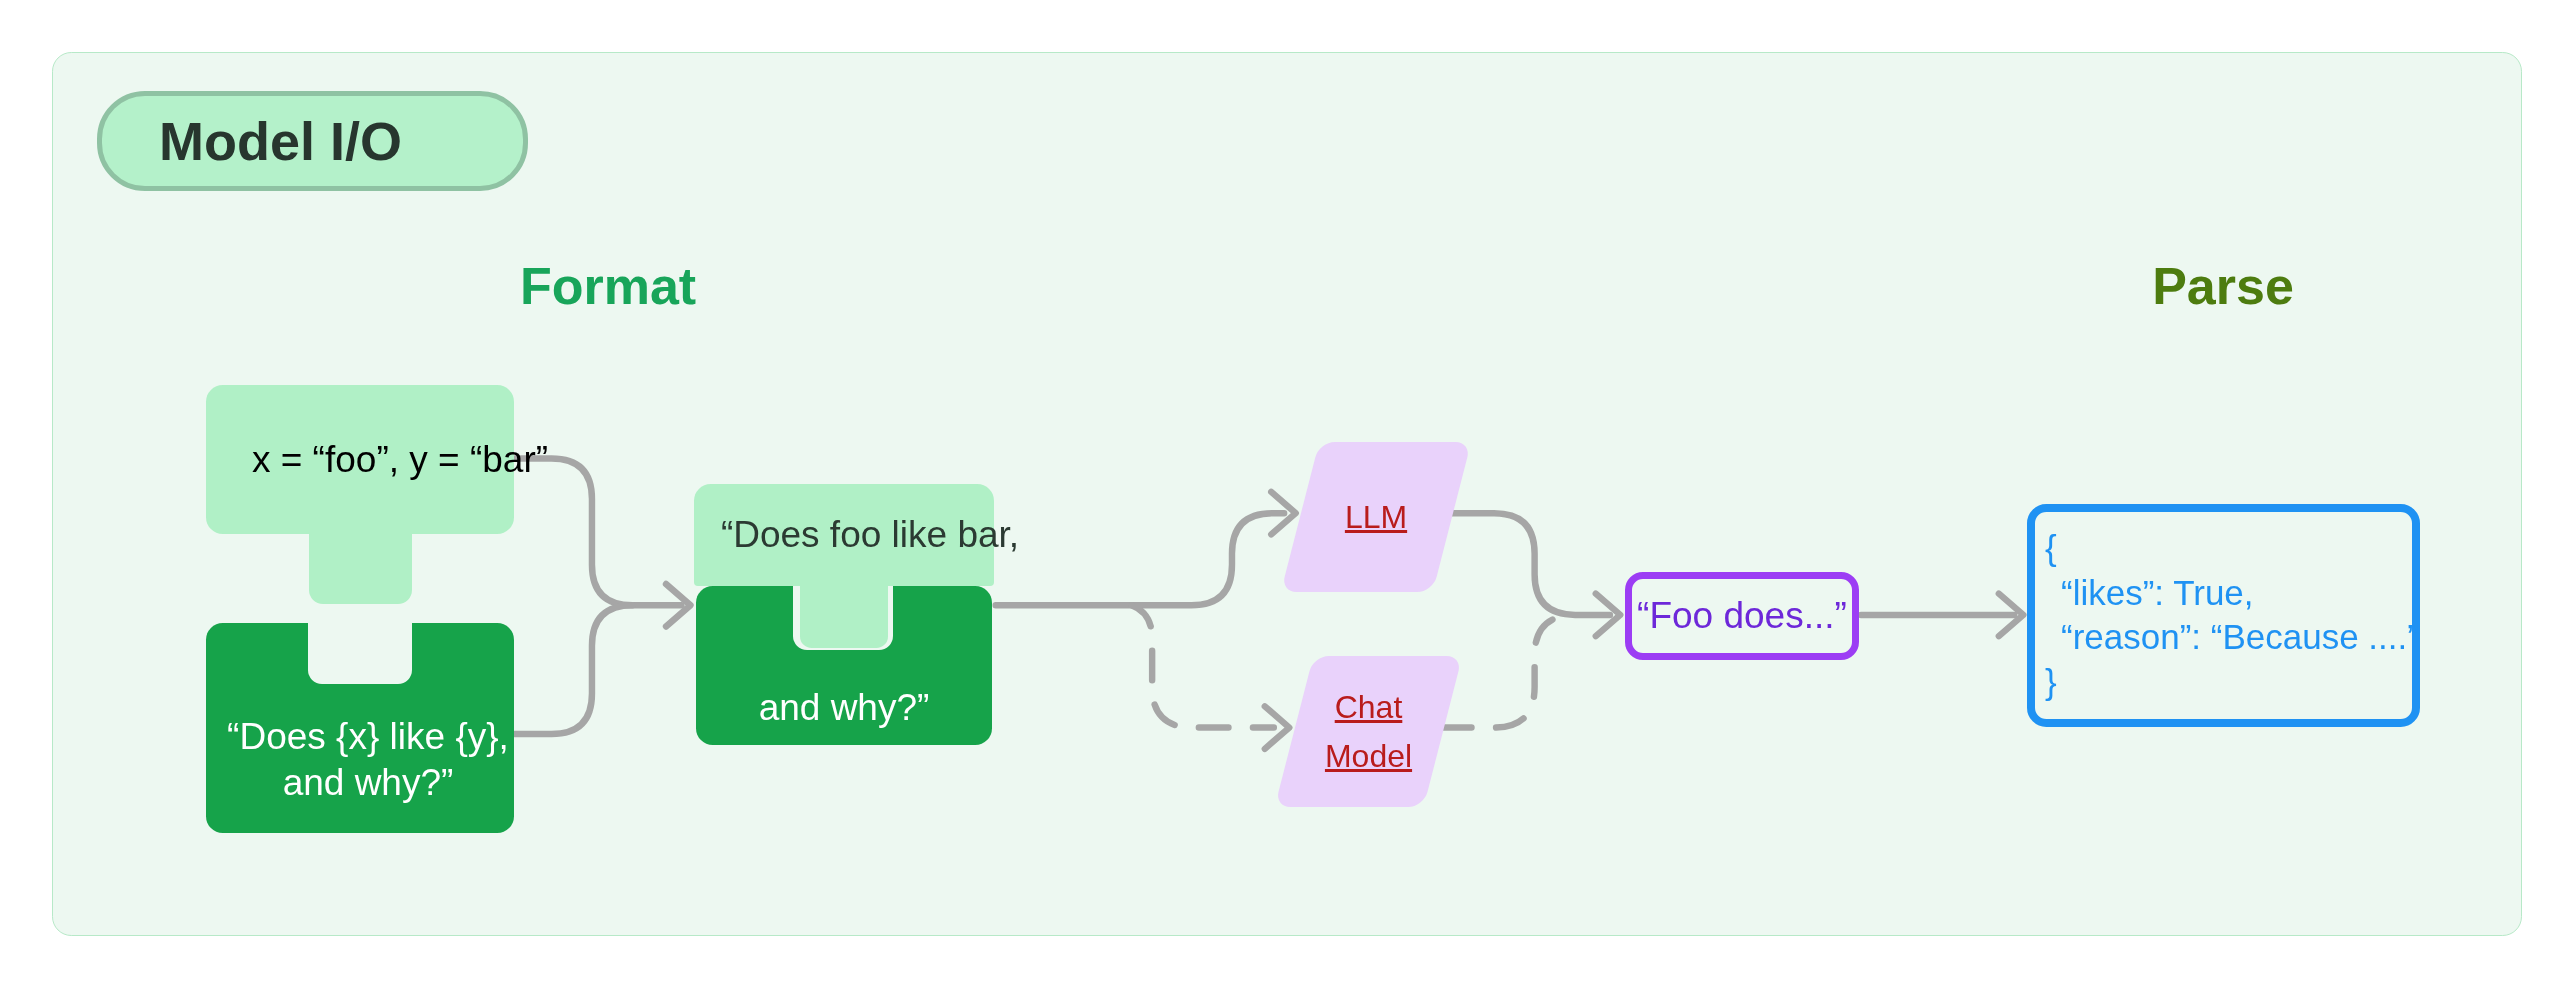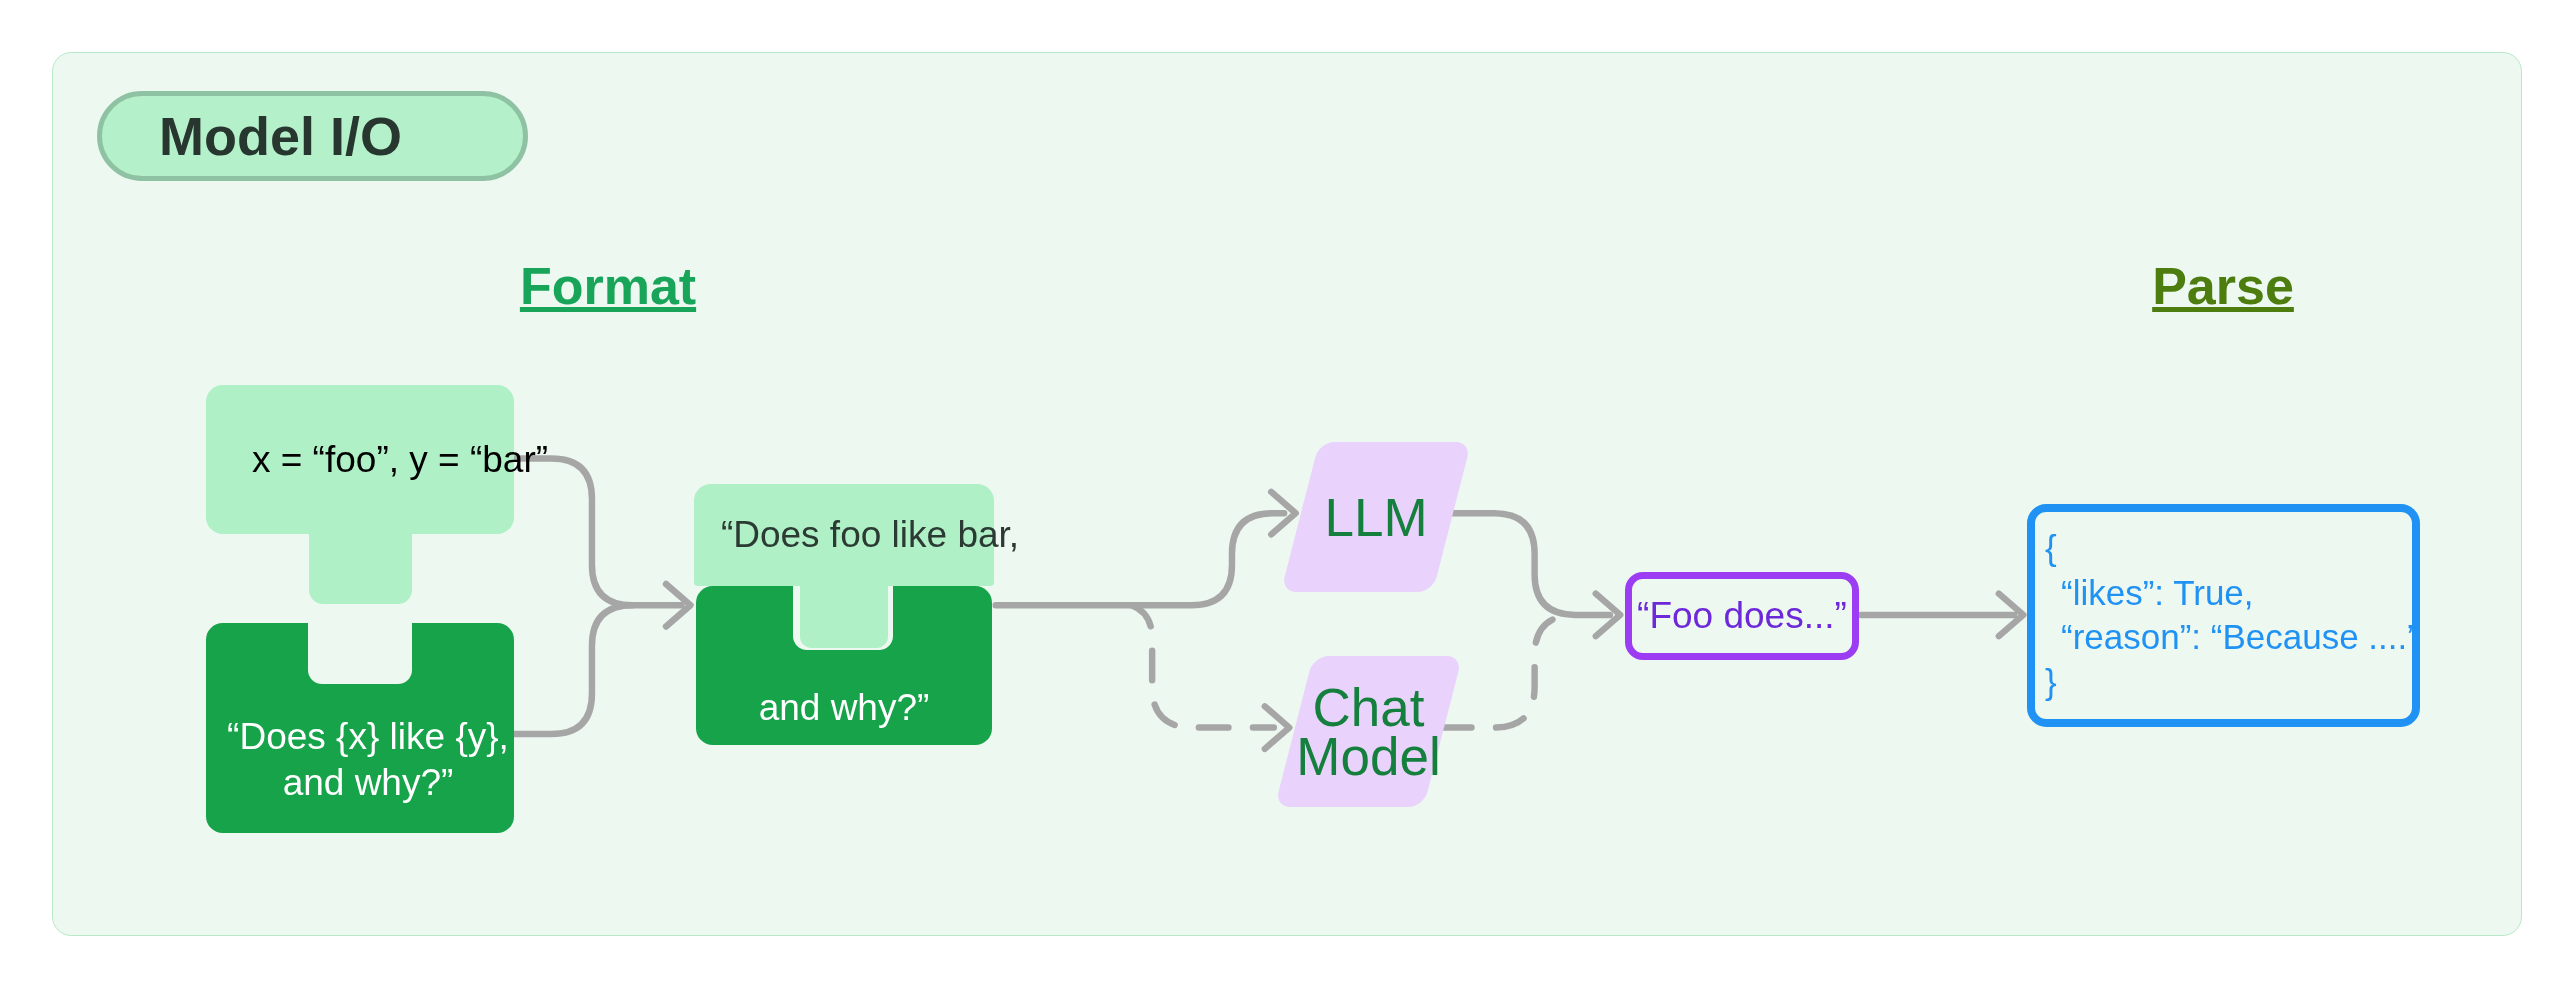--- a/index.html
+++ b/index.html
@@ -10,27 +10,27 @@
   }
   .abs { position:absolute; }
 
   .panel {
     left:52px; top:52px; width:2470px; height:884px;
     background:#edf8f1; border:1.9px solid #b7e9c8; border-radius:19.3px;
     box-sizing:border-box;
   }
 
   .badge {
-    left:97px; top:91px; width:431px; height:90px;
+    left:97px; top:91px; width:431px; height:100px;
     background:#b4f1ca; border:5.8px solid #8fc2a3; border-radius:48px;
     box-sizing:border-box; display:flex; align-items:center;
     padding-left:57px; font-size:54px; font-weight:bold; color:#27362e;
   }
 
-  .col-heading { top:256px; width:270px; text-align:center; font-size:52px; font-weight:bold;text-decoration:underline; }
+  .col-heading { top:256px; width:270px; text-align:center; font-size:52px; font-weight:bold; }
   .h-format  { left:473px;  color:#18a55a; }
   .h-predict { left:1384px; color:#8a3ef2; }
   .h-parse   { left:2088px; color:#4d7c0f; }
 
   .green-light { background:#b0f0c6; }
   .green-dark  { background:#16a34a; }
 
   .vars-box   { left:206px; top:385px; width:308px; height:149px; border-radius:16.7px; }
   .vars-tab   { left:309px; top:532px; width:103px; height:72px; border-radius:0 0 14px 14px; }
   .vars-text  { left:206px; top:385px; width:308px; height:149px;
@@ -51,21 +51,21 @@
   .prompt-notch     { left:793px; top:586px; width:100px; height:64px;
                       background:#edf8f1; border-radius:0 0 14px 14px; }
   .prompt-tab       { left:800px; top:586px; width:88px; height:62px; border-radius:0 0 11.6px 11.6px; }
   .prompt-bottom-text { left:696px; top:687px; width:296px; text-align:center;
                       font-size:37px; color:#ffffff; }
 
   .pgram { background:#e9d2fb; border-radius:15.5px; transform:skewX(-14.4deg); }
   .llm-shape  { left:1300px; top:442px;  width:152px; height:150px; }
   .chat-shape { left:1294px; top:656px; width:149px; height:151px; }
   .pgram-text { display:flex; flex-direction:column; align-items:center; justify-content:center;
-                font-size:53px; line-height:49px; color:#15803d; }
+                font-size:32px; line-height:49px; color:#b91c1c;text-decoration:underline; }
   .llm-text   { left:1300px; top:442px;  width:152px; height:150px; }
   .chat-text  { left:1294px; top:656px; width:149px; height:151px; }
 
   .completion-box { left:1625px; top:572px; width:234px; height:88px;
                     border:7px solid #9c3df4; border-radius:18px; box-sizing:border-box;
                     display:flex; align-items:center; justify-content:center;
                     font-size:37px; color:#6d28d9; }
 
   .parse-box  { left:2027px; top:504px; width:393px; height:223px;
                 border:8.4px solid #1f92f3; border-radius:19.3px; box-sizing:border-box; }

